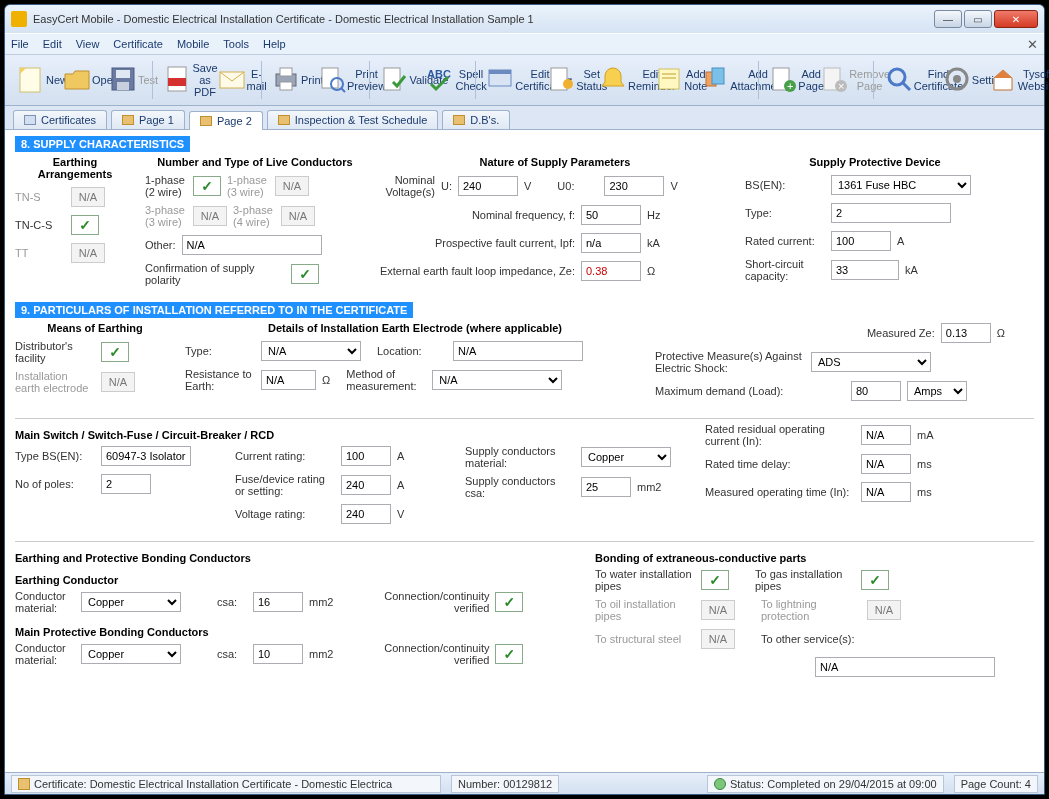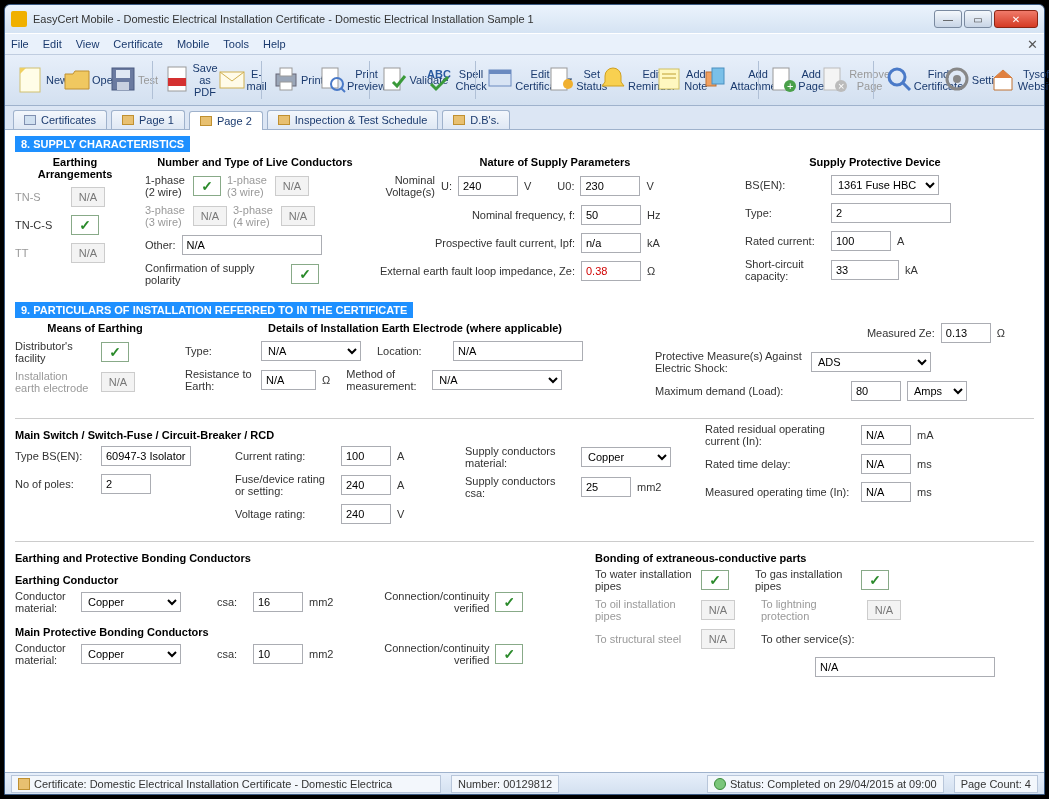--- a/index.html
+++ b/index.html
@@ -329,21 +329,21 @@
       </div>
 
       <div class="col" style="width:360px">
         <div class="head">Nature of Supply Parameters</div>
         <div class="row">
           <span class="lab" style="width:60px;text-align:right">Nominal Voltage(s)</span>
           <span class="lab">U:</span>
             <input class="inp" style="width: 60px;" value="240">
             <span class="lab">V</span>
           <span class="lab" style="margin-left:20px">U0:</span>
-            <input class="inp" style="width: 60px;" value="230">
+            <input class="inp" style="width: 60px; margin-left: 24px;" value="230">
             <span class="lab">V</span>
         </div>
         <div class="row">
             <span class="lab" style="width:200px;text-align:right">Nominal frequency, f:</span>
             <input class="inp" style="width: 60px;" value="50">
             <span class="lab">Hz</span>
           </div>
         <div class="row">
             <span class="lab" style="width:200px;text-align:right">Prospective fault current, Ipf:</span>
             <input class="inp" style="width: 60px;" value="n/a">
@@ -353,21 +353,21 @@
             <span class="lab" style="width:200px;text-align:right">External earth fault loop impedance, Ze:</span>
             <input class="inp red" style="width: 60px;" value="0.38">
             <span class="lab">Ω</span>
           </div>
       </div>
 
       <div class="col" style="width:260px">
         <div class="head">Supply Protective Device</div>
         <div class="row">
             <span class="lab" style="width:80px">BS(EN):</span>
-            <select class="sel" style="width:108px"><option>1361 Fuse HBC</option></select>
+            <select class="sel" style="width:140px"><option>1361 Fuse HBC</option></select>
           </div>
         <div class="row">
             <span class="lab" style="width:80px">Type:</span>
             <input class="inp" style="width: 120px;" value="2">
           </div>
         <div class="row">
             <span class="lab" style="width:80px">Rated current:</span>
             <input class="inp" style="width: 60px;" value="100">
             <span class="lab">A</span>
           </div>

